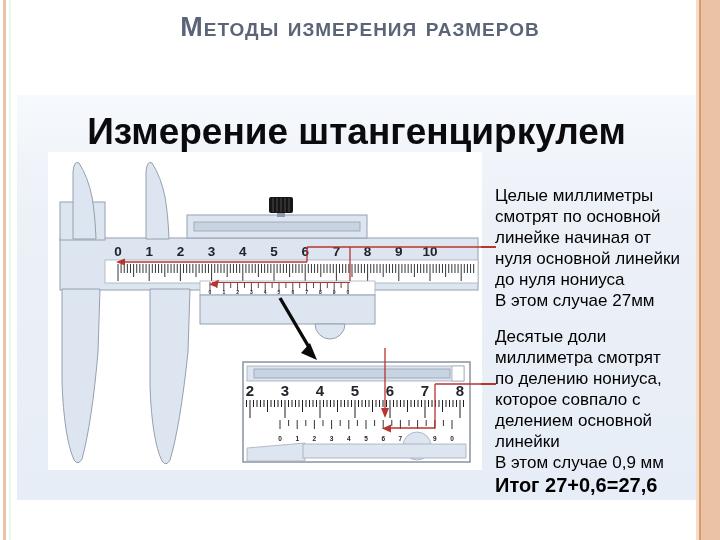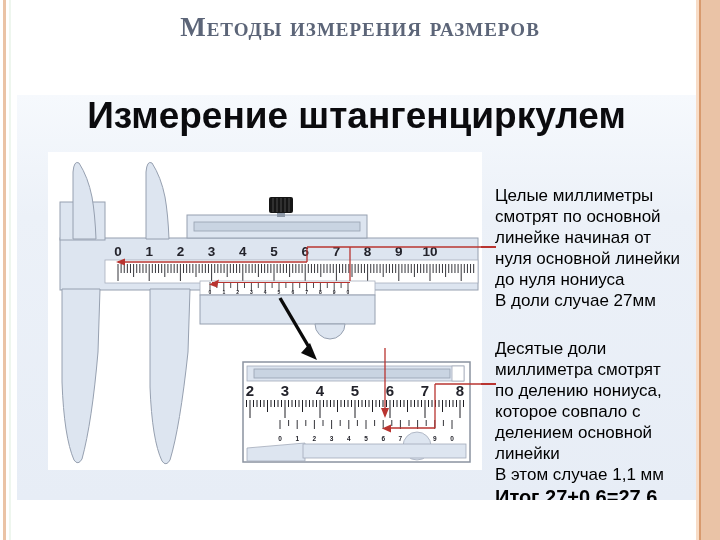--- a/index.html
+++ b/index.html
@@ -6,35 +6,35 @@
   body{width:720px;height:540px;overflow:hidden;background:#fff;
        font-family:"Liberation Sans", sans-serif;}
   .slide{position:relative;width:720px;height:540px;background:#fff;}
 
   .stripe-left{position:absolute;left:0;top:0;width:17px;height:540px;
     background:linear-gradient(to right,#fff 0 3px,var(--stripe_peach) 3px 6px,#fff 6px 9px,#eef6ee 9px 11px,#fff 11px 17px);}
   .stripe-right{position:absolute;right:0;top:0;width:24px;height:540px;
     background:linear-gradient(to right,var(--stripe_peach_light) 0 3px,var(--stripe_peach_dark) 3px 5px,var(--stripe_peach) 5px 24px);}
 
   .title{position:absolute;left:40px;top:12px;width:640px;text-align:center;
-    font-family:Liberation Serif, serif;font-variant:small-caps;
+    font-family:Liberation Sans, sans-serif;font-variant:small-caps;
     font-size:27px;line-height:30px;font-weight:700;letter-spacing:1px;color:var(--title);}
 
   .content{position:absolute;left:17px;top:95px;width:679px;height:405px;overflow:hidden;
     background:linear-gradient(to bottom,#f6f9fd,var(--content_bg) 30%,#e7edf6);}
-  .content h1{margin:0 0 0 0;text-align:center;font-size:37px;line-height:42px;
+  .content h1{margin:16px 0 0 0;text-align:center;font-size:37px;line-height:42px;
     font-weight:700;color:#0b0b0e;letter-spacing:0px;}
 
   .figure{position:absolute;left:31px;top:57px;width:434px;height:318px;background:#fff;}
   .figure svg{display:block;}
   svg text{font-family:"Liberation Sans", sans-serif;}
 
   .textcol{position:absolute;left:478px;top:90px;width:188px;color:#000;}
   .textcol p{margin:0;font-size:17px;line-height:21px;}
-  .textcol p.tb2{margin-top:27px;}
+  .textcol p.tb2{margin-top:15px;}
   .total{font-size:20px;line-height:25px;font-weight:700;}
 
   .conn{position:absolute;height:2px;background:var(--red);}
   .c1{left:464px;top:151px;width:15px;}
   .c2{left:464px;top:288px;width:15px;}
 </style>
 </head>
 <body>
 
 <div class="slide">
@@ -387,23 +387,23 @@
           <line x1="387" y1="232" x2="434" y2="232"></line>
           <line x1="387" y1="232" x2="387" y2="276"></line>
           <line x1="337" y1="276" x2="387" y2="276"></line>
           <polygon points="334,276.5 343,272.5 343,280.5" stroke="none"></polygon>
         </g>
       </svg>
     </div>
 
     <div class="textcol">
       <p class="tb1"><span>Целые миллиметры смотрят по основной линейке начиная от нуля основной линейки до нуля нониуса</span><br>
-      <span>В доли случае  27мм</span></p>
+      <span>В этом случае  27мм</span></p>
 
       <p class="tb2"><span>Десятые доли миллиметра смотрят по делению нониуса, которое совпало с делением основной линейки</span><br>
-      <span>В этом случае  1,1 мм</span><br>
+      <span>В этом случае  0,9 мм</span><br>
       <span class="total">Итог 27+0,6=27,6 мм</span></p>
     </div>
 
     <div class="conn c1"></div>
     <div class="conn c2"></div>
   </div>
 </div>
 
 </body></html>

